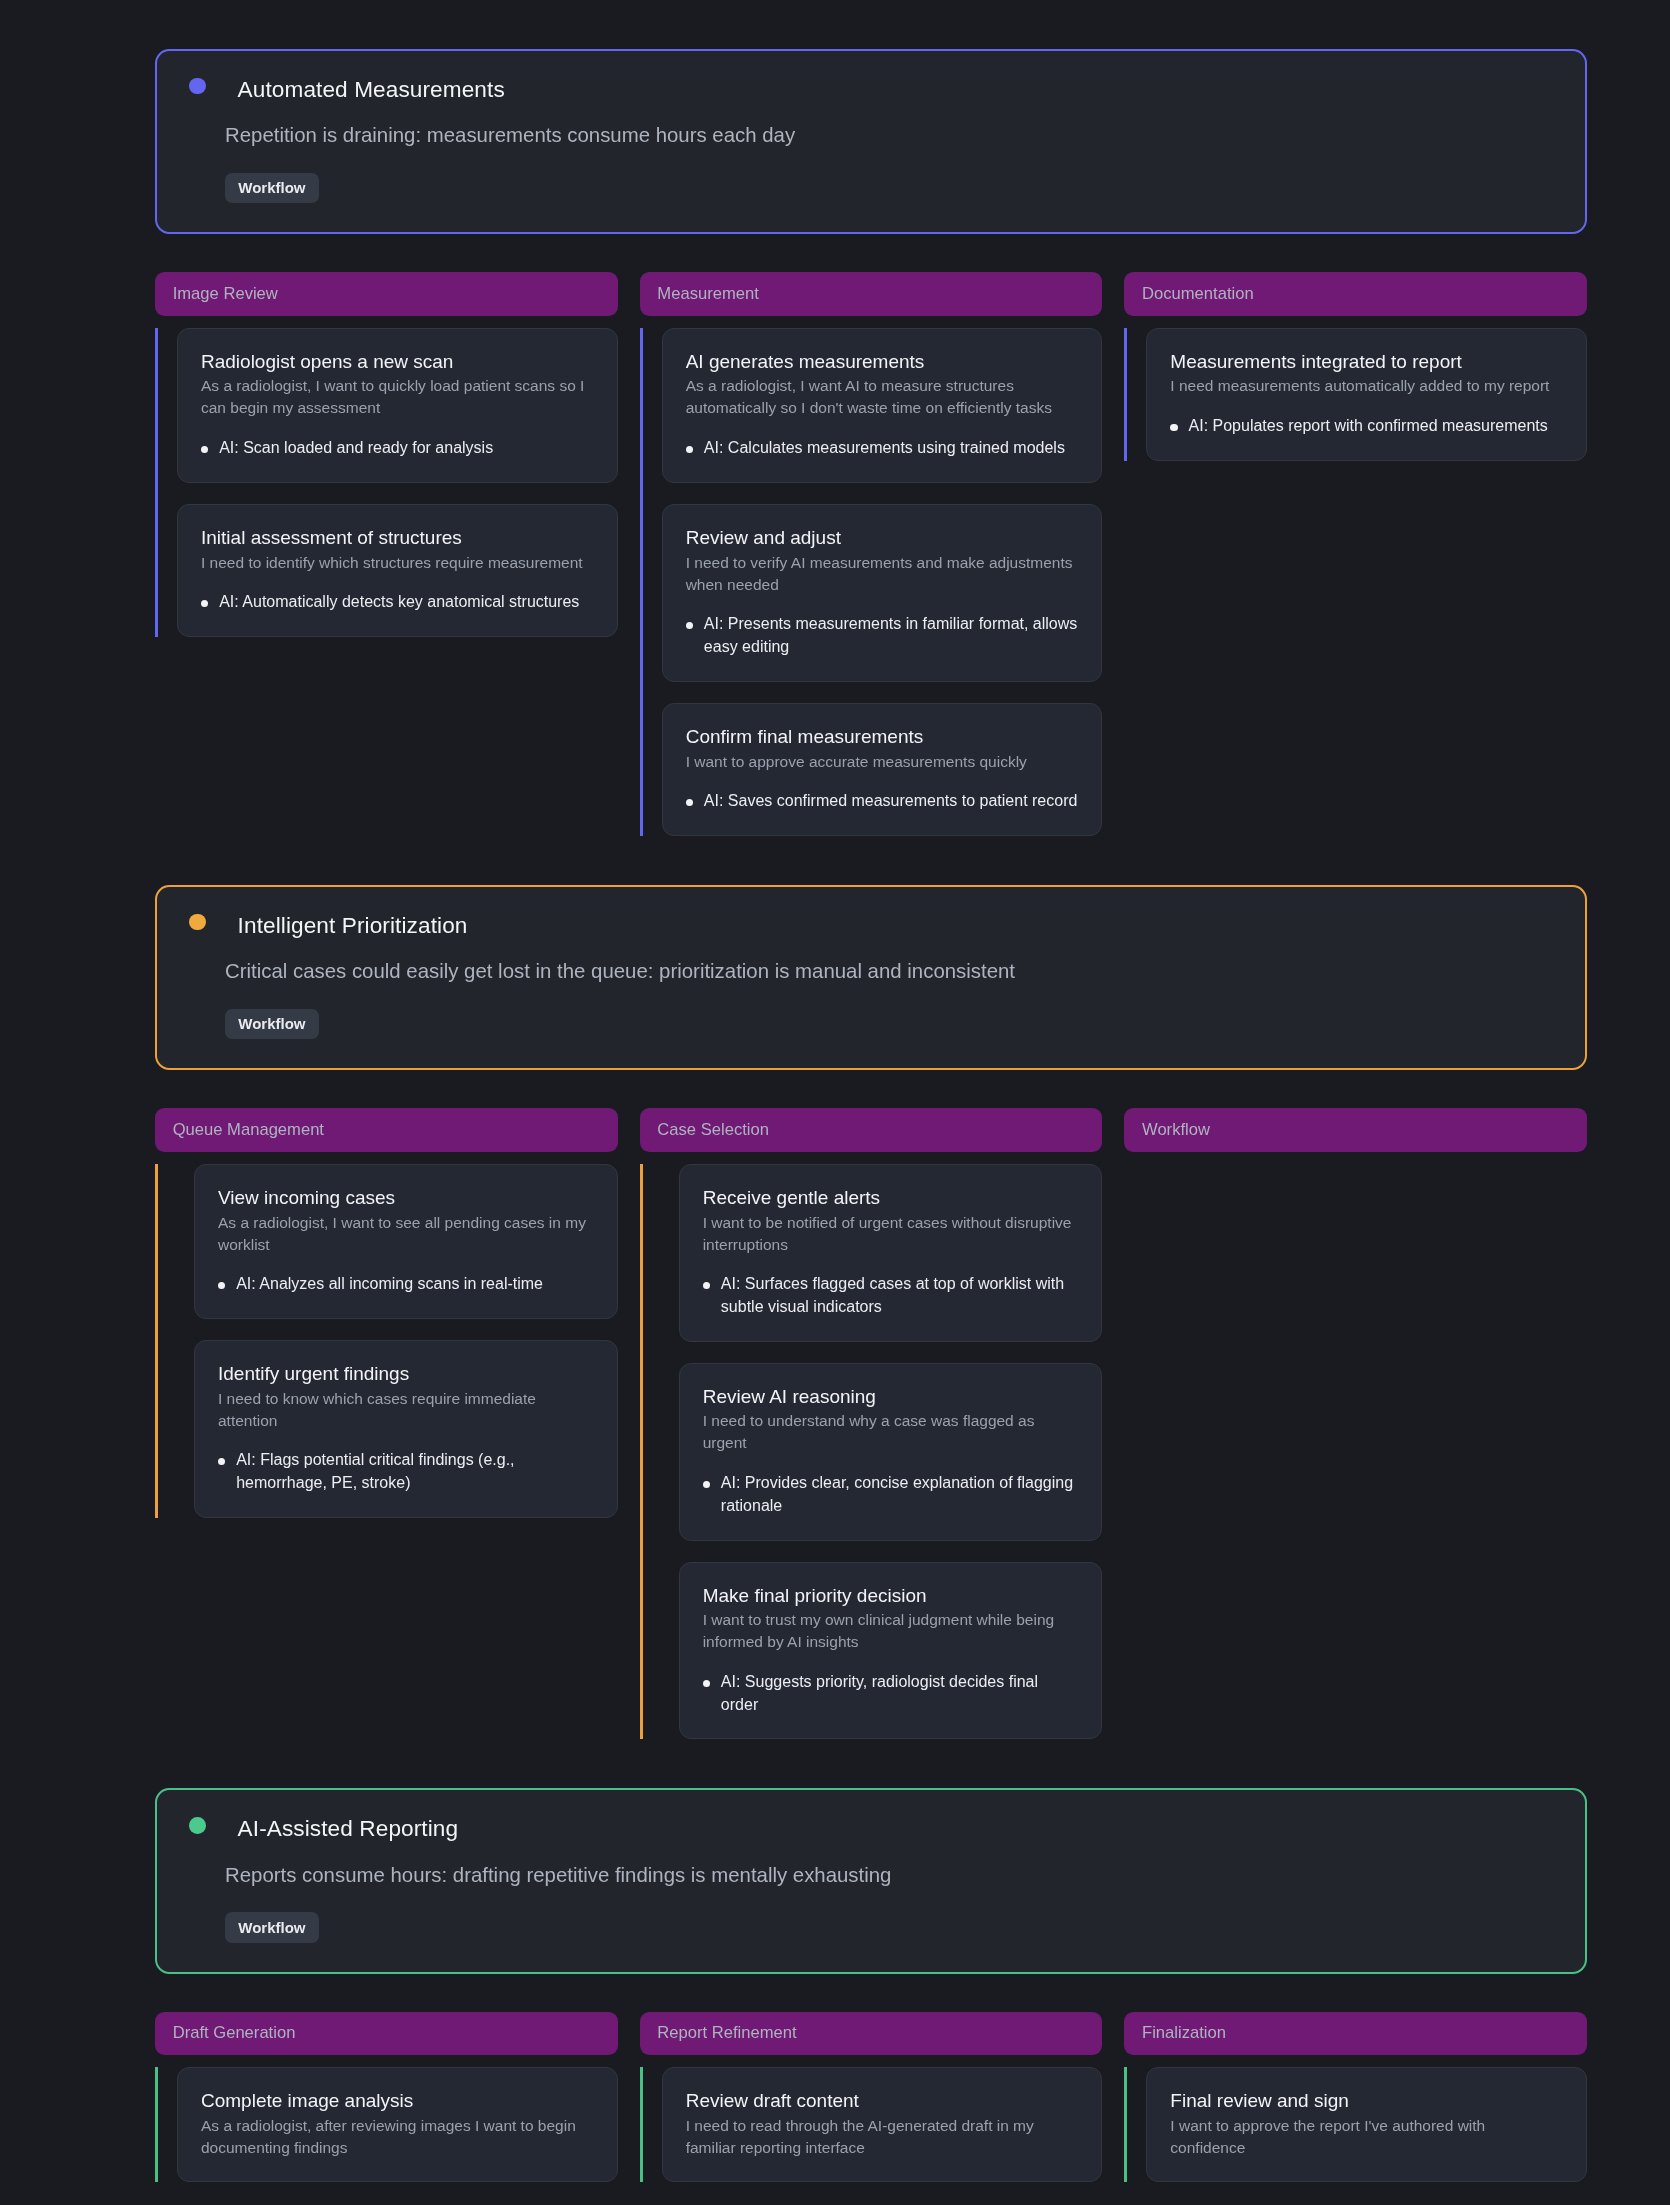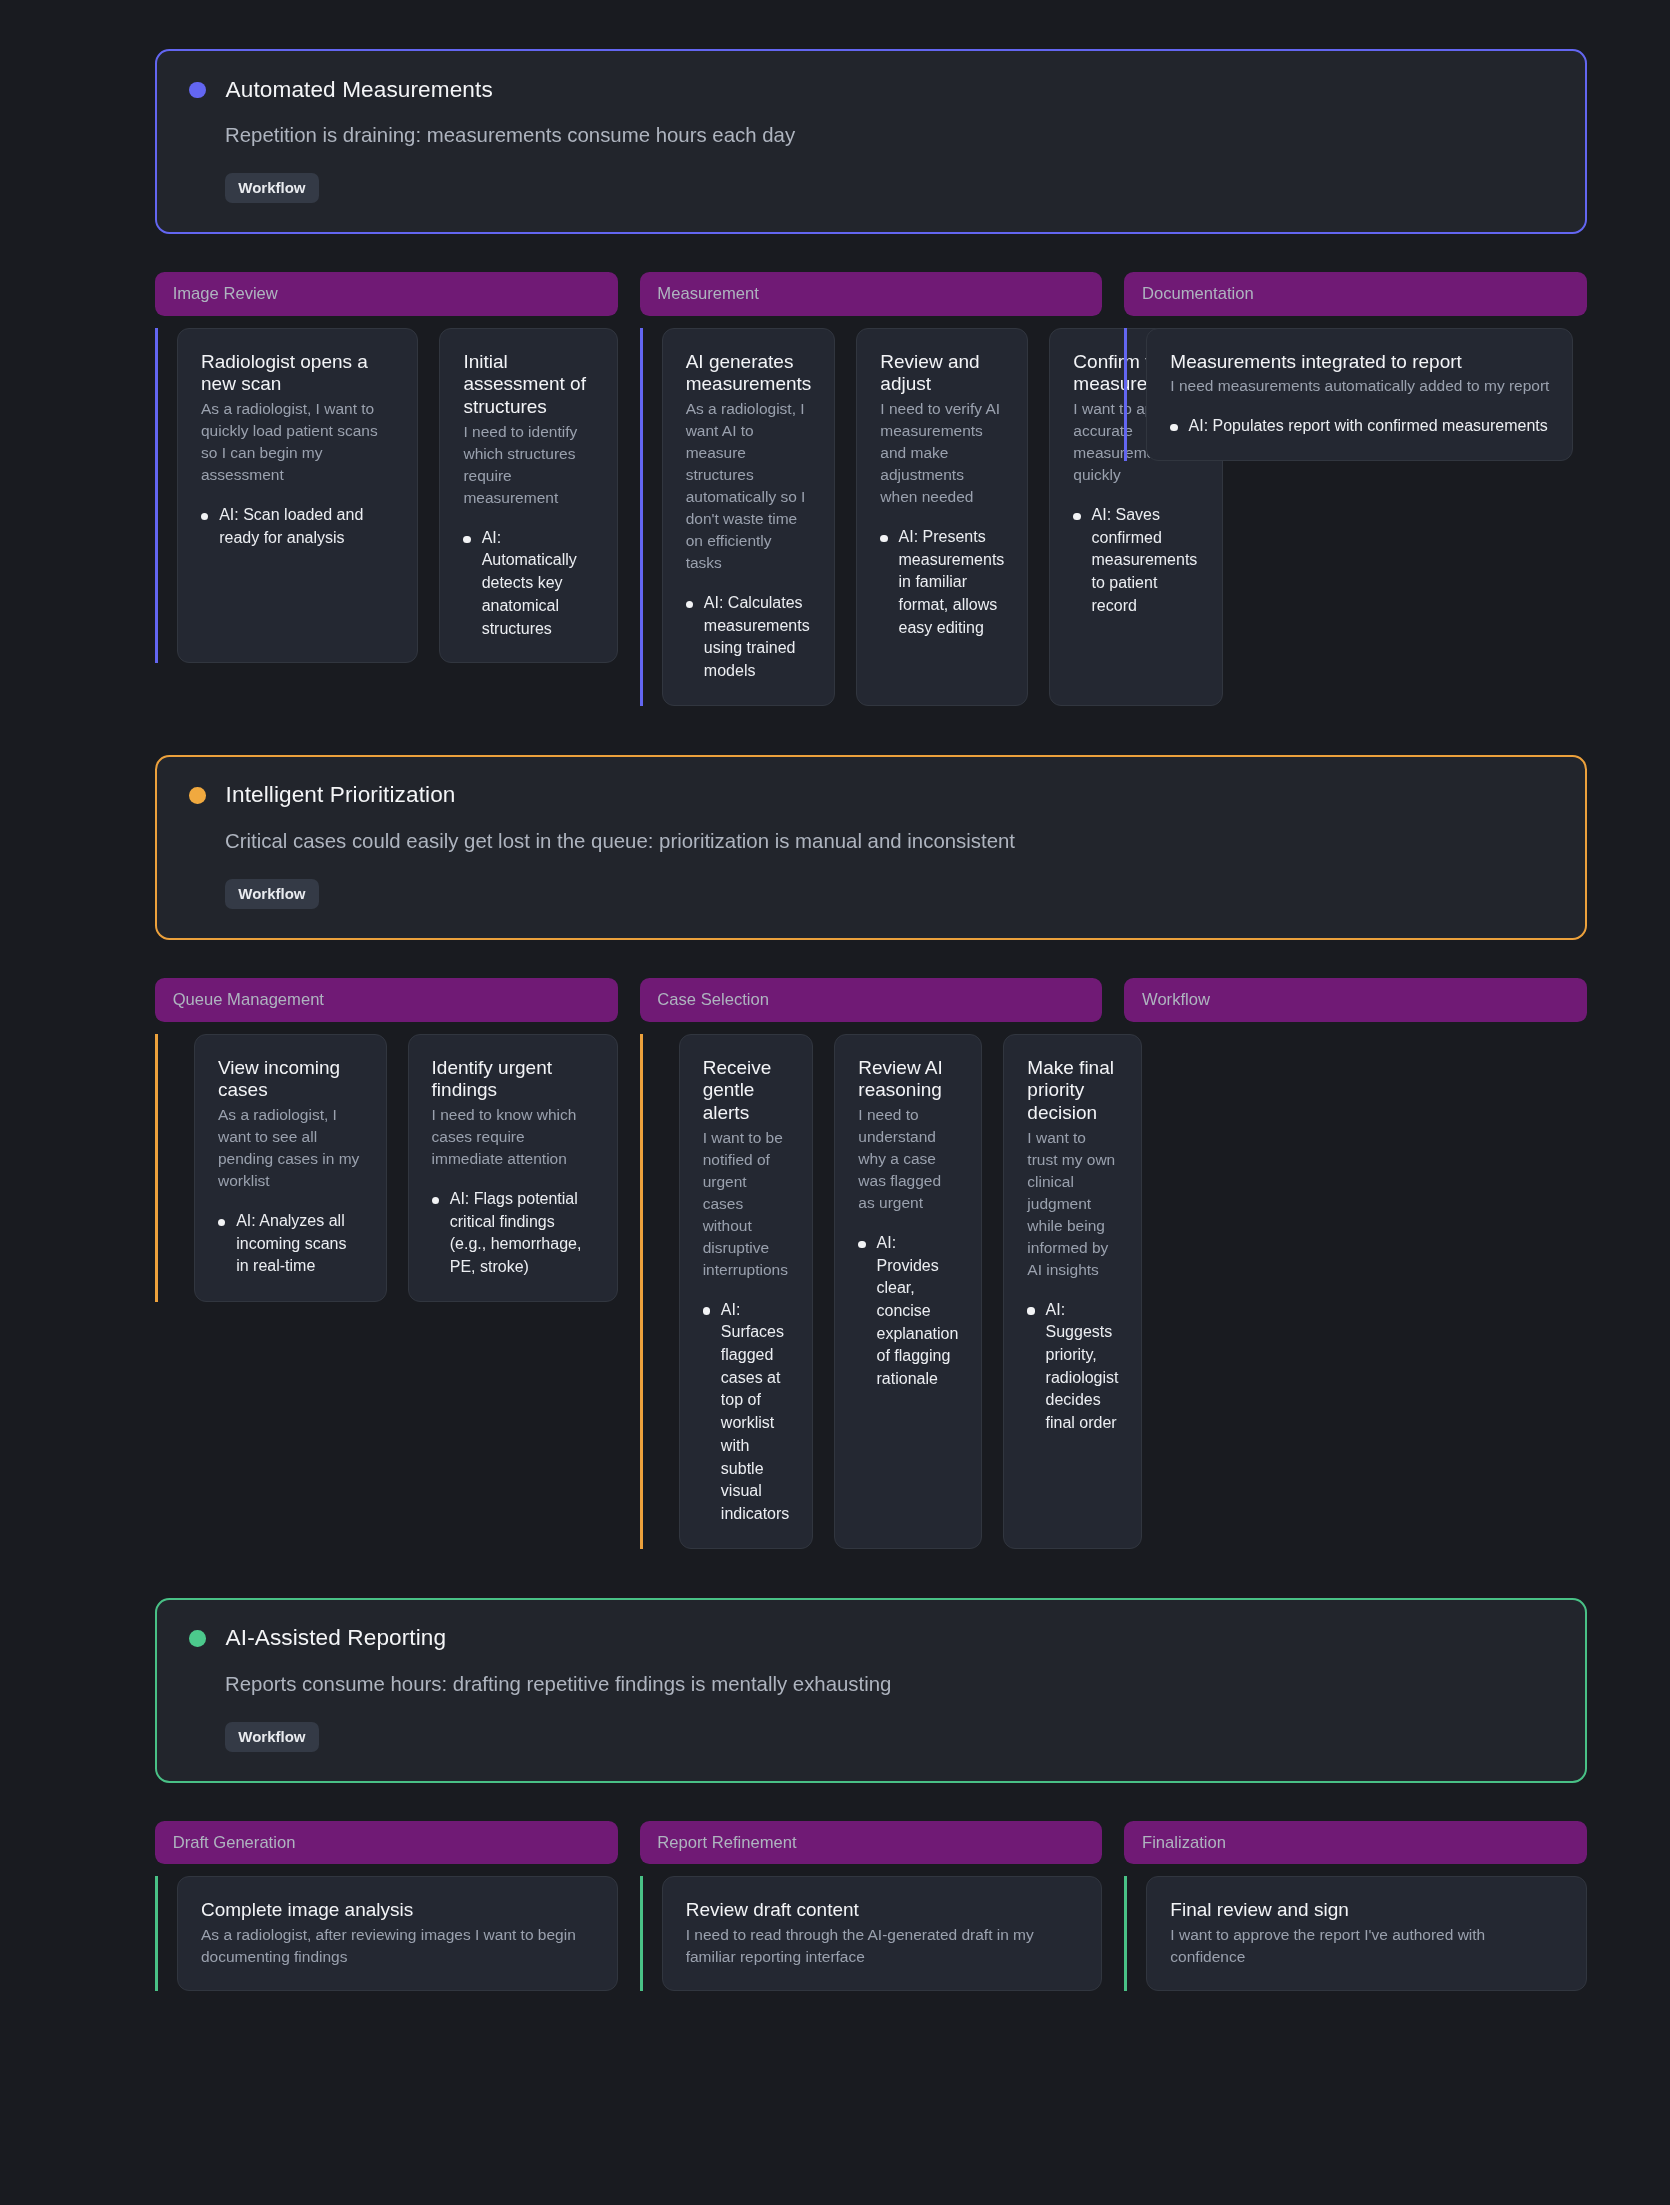--- a/index.html
+++ b/index.html
@@ -31,22 +31,22 @@
 
   .epic-banner {
     border: 2.8px solid #6366f1;
     border-radius: 14.4px;
     background: #22252c;
     padding: 26.5px 32px 29px 32px;
   }
 
   .epic-title-row {
     display: flex;
-    align-items: center;
-    gap: 20px;
+    align-items: flex-start;
+    gap: 32px;
   }
 
   .epic-dot {
     width: 16.6px;
     height: 16.6px;
     border-radius: 50%;
     background: #6366f1;
     flex: 0 0 auto;
   }
 
@@ -100,21 +100,21 @@
     font-size: 16.6px;
     color: #aeb4bf;
     line-height: 1.15;
   }
 
   .column-body {
     margin-top: 12px;
     border-left: 3.9px solid #6366f1;
     padding-left: 19px;
     display: flex;
-    flex-direction: row;
+    flex-direction: column;
     gap: 21px;
   }
 
   
   .card {
     background: #242832;
     border: 1.1px solid #31363f;
     border-radius: 12px;
     padding: 22px 23px 22px 23px;
   }

